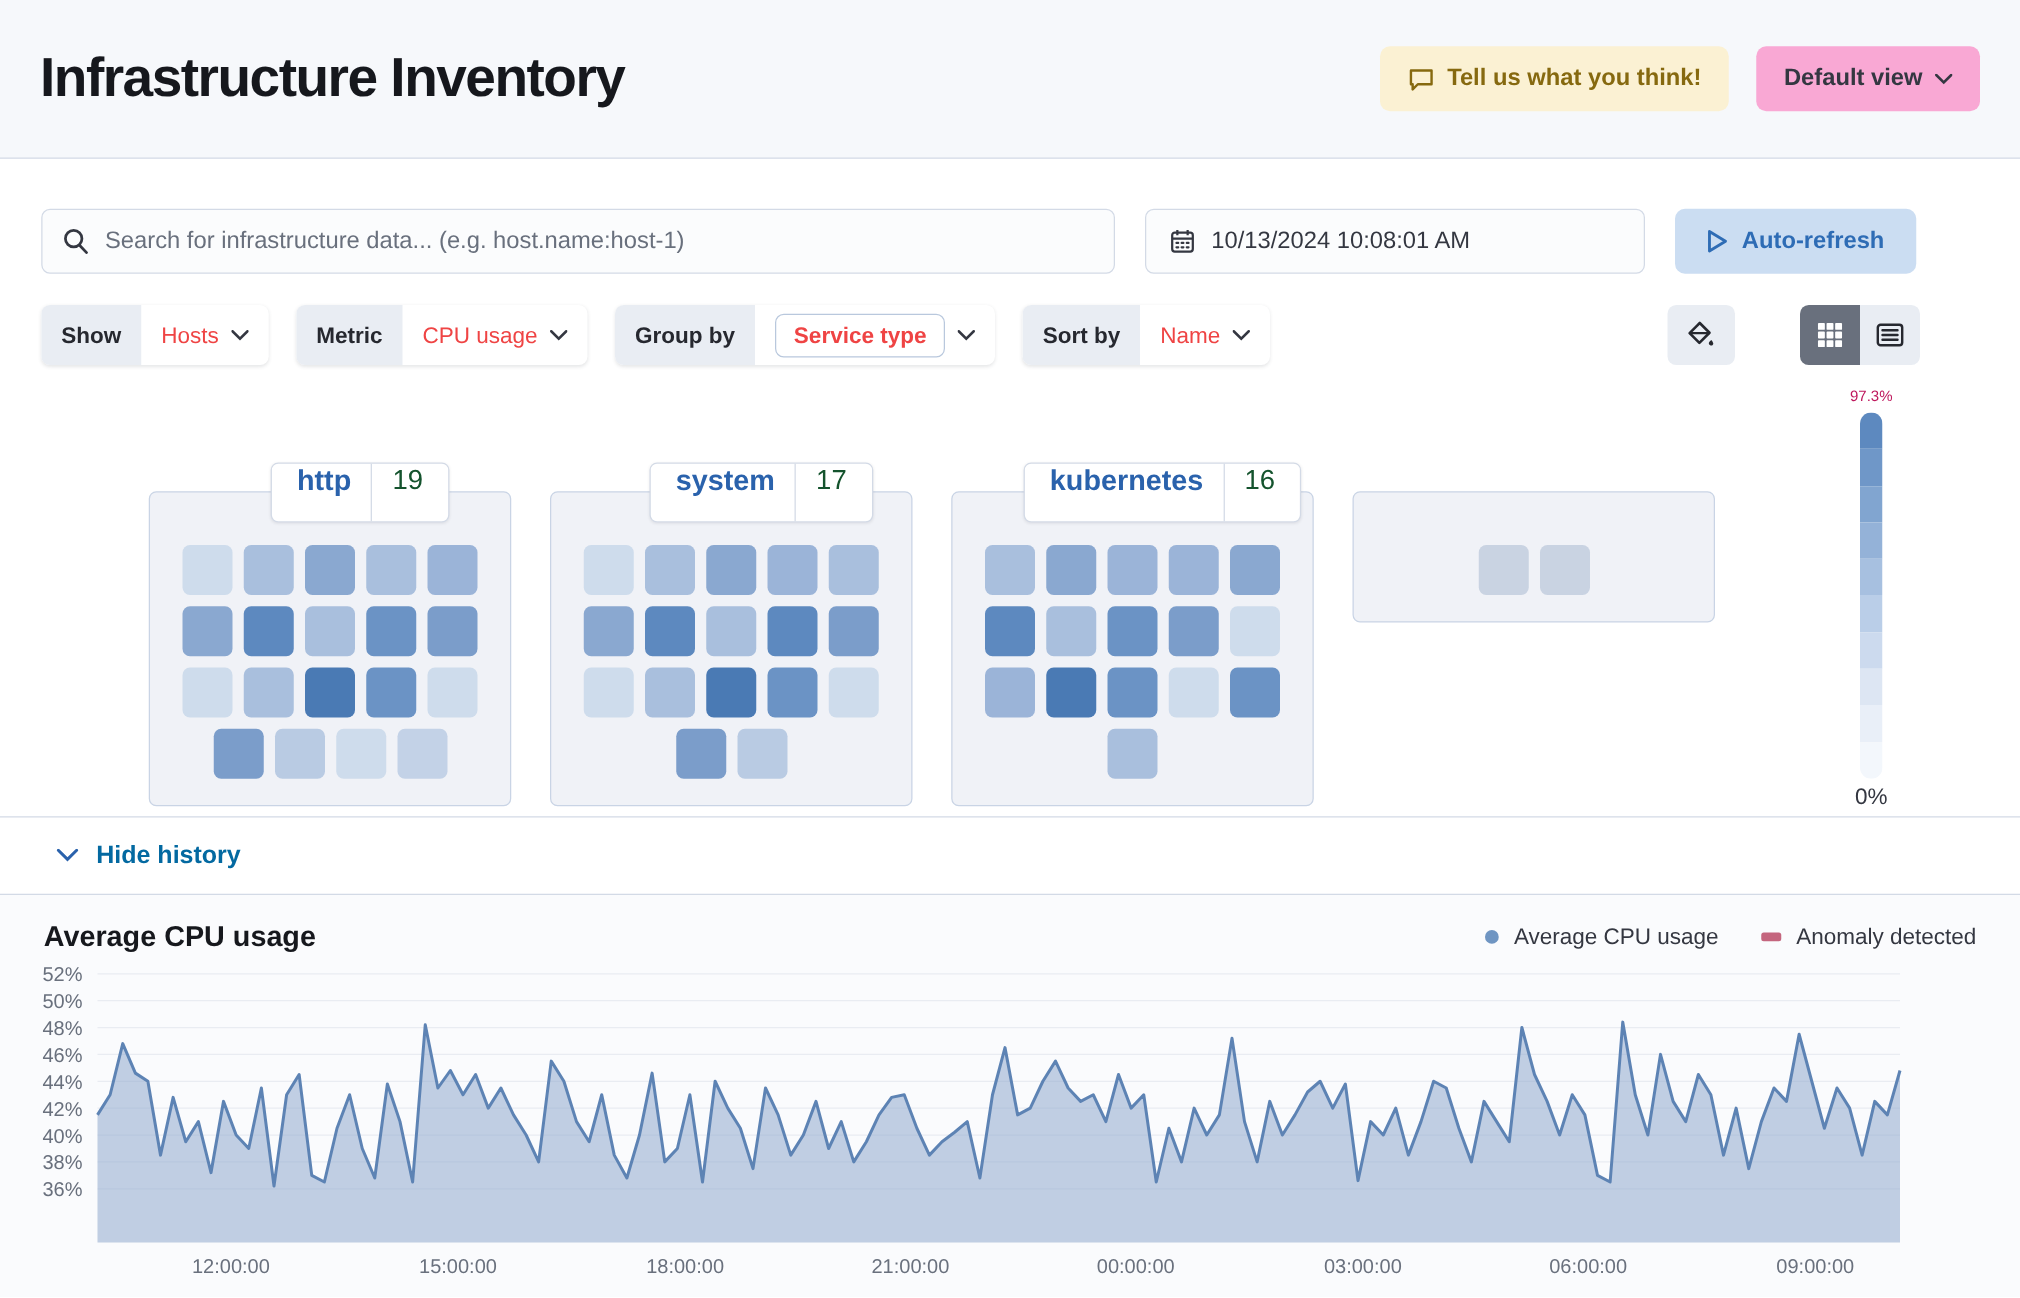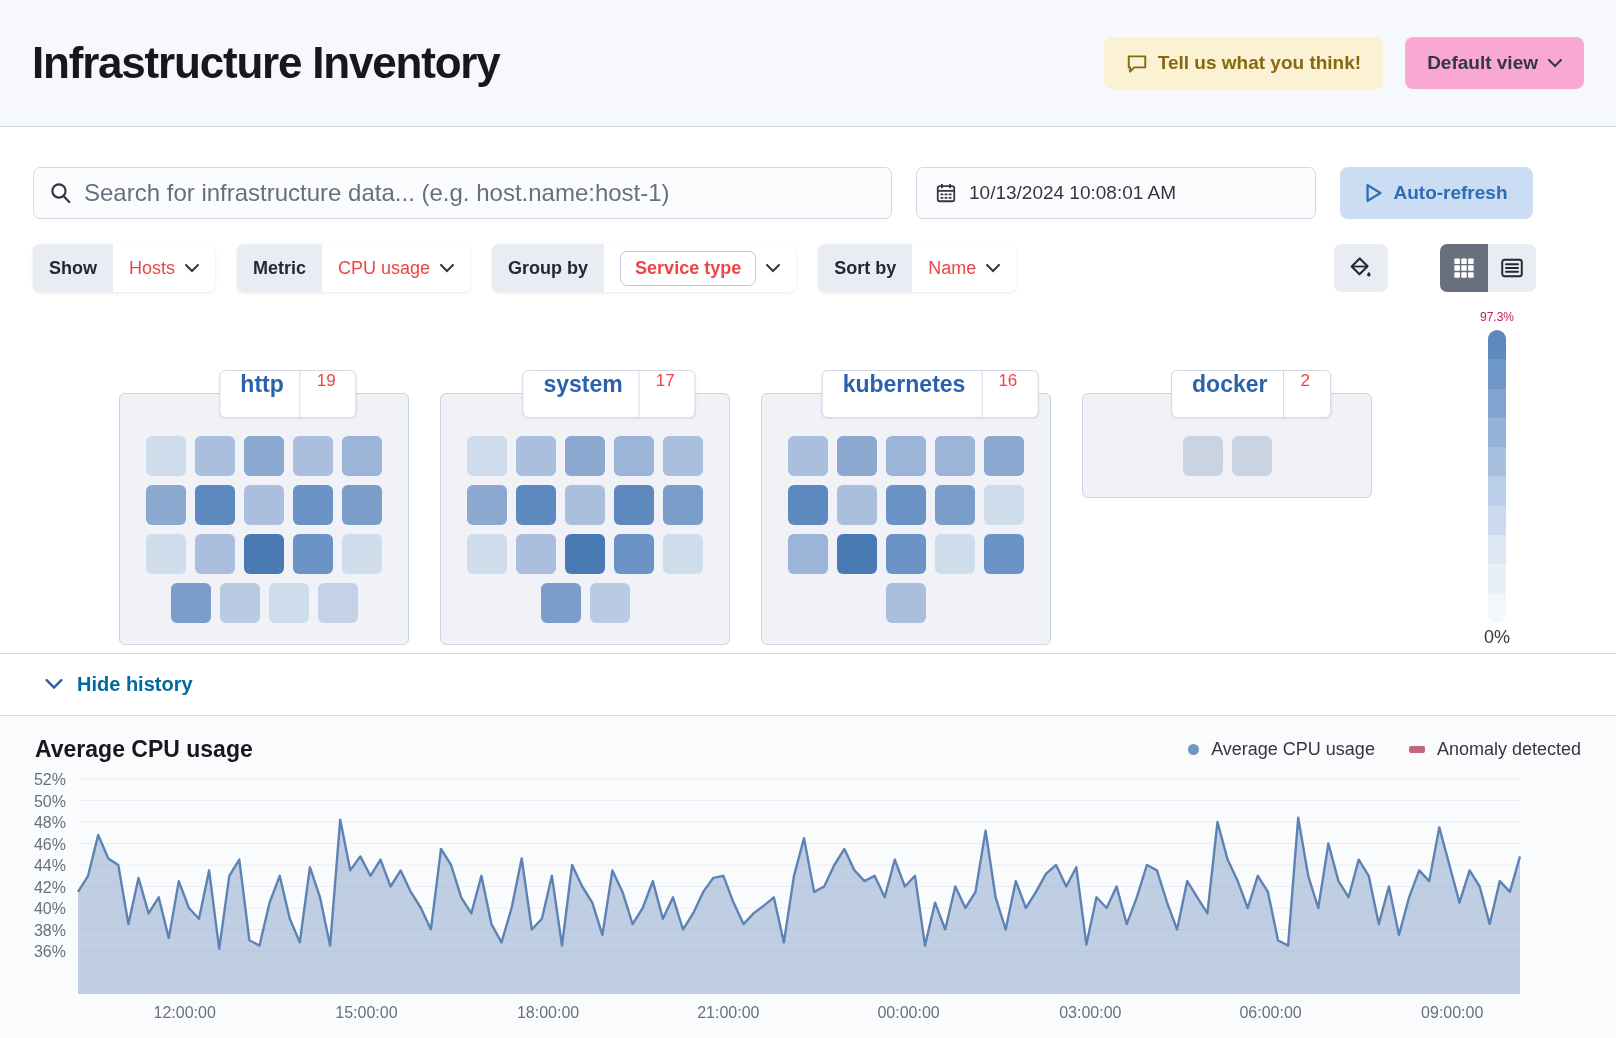--- a/index.html
+++ b/index.html
@@ -16,21 +16,21 @@
          border-radius:8px; font-family:inherit; font-size:19px; font-weight:700; padding:0 22px; height:52px; }
   .btn-feedback { background:#fbf1d3; color:#86690f; }
   .btn-view { background:#f9a8d4; color:#343741; }
   .chev { width:14px; height:9px; }
 
   
   .search-row { position:absolute; top:167px; left:33px; right:83px; display:flex; gap:24px; }
   .search-box { flex:1; height:52px; background:#fbfcfd; border:1px solid #d3dae6; border-radius:7px;
                 display:flex; align-items:center; padding:0 16px; gap:12px; }
   .search-box input { border:none; outline:none; background:transparent; flex:1; font-family:inherit;
-                font-size:24px; color:#3b82f6; }
+                font-size:19px; color:#3b82f6; }
   .search-box input::placeholder { color:#69707d; }
   .date-picker { width:400px; height:52px; background:#fbfcfd; border:1px solid #d3dae6; border-radius:7px;
                 display:flex; align-items:center; gap:12px; padding:0 18px; font-size:19px; color:#343741; cursor:pointer; }
   .btn-refresh { width:193px; background:#cbddf2; color:#2e6cb5; justify-content:center; }
 
   
   .filter-row { position:absolute; top:244px; left:33px; right:80px; display:flex; align-items:center; gap:22px; height:48px; }
   .fctl { display:flex; align-items:center; height:48px; border-radius:7px; background:#fff;
           box-shadow:0 1px 3px rgba(52,55,65,.12); overflow:hidden; }
   .fctl .flabel { background:#e9edf3; height:100%; display:flex; align-items:center; padding:0 16px;
@@ -47,21 +47,21 @@
 
   
   .groups { position:absolute; top:393px; left:119px; display:flex; gap:31px; align-items:flex-start; }
   .gcard { width:290px; background:#f0f2f7; border:1px solid #c9d4e5; border-radius:6px; position:relative;
            display:flex; flex-direction:column; align-items:center; padding:21px 0; }
   .gbadge { position:absolute; top:-24px; left:50%; transform:translateX(-50%); background:#fff;
            border:1px solid #d3dae6; border-radius:6px; display:flex; height:48px;
            padding:0 4px; box-shadow:0 1px 2px rgba(52,55,65,.08); white-space:nowrap;margin-left:24px; }
   .gbadge .gname { color:#2a62ac; font-weight:700; font-size:23px; padding:0 16px; cursor:pointer; }
   .gbadge .gdiv { width:1px; align-self:stretch; background:#d3dae6; }
-  .gbadge .gcount { font-size:17px; color:#ef4444; padding:0 16px; }
+  .gbadge .gcount { font-size:22px; color:#14532d; padding:0 16px; }
   .tile-rows { display:flex; flex-direction:column; gap:9px; margin-top:21px; }
   .tile-row { display:flex; gap:9px; justify-content:center; }
   .tile { width:40px; height:40px; border-radius:6px; cursor:pointer; }
 
   
   .scale { position:absolute; left:1452px; top:310px; width:90px; text-align:center; }
   .scale .smax { font-size:12px; color:#be185d; margin-bottom:6px; }
   .scale .sbar { width:18px; height:293px; margin:0 auto; border-radius:9px; overflow:hidden;
                  display:flex; flex-direction:column; }
   .scale .sbar div { flex:1; }
@@ -300,25 +300,20 @@
             <div class="tile" style="background: rgb(206, 220, 236);"></div>
             <div class="tile" style="background: rgb(107, 147, 197);"></div>
           </div>
           <div class="tile-row">
             <div class="tile" style="background: rgb(169, 191, 221);"></div>
           </div>
         </div>
   </div>
 
   <div class="gcard">
-    <div class="gbadge">
-      <span class="gname">docker</span>
-      <span class="gdiv"></span>
-      <span class="gcount">2</span>
-    </div>
     <div class="tile-rows">
           <div class="tile-row">
             <div class="tile" style="background: rgb(201, 211, 226);"></div>
             <div class="tile" style="background: rgb(201, 211, 226);"></div>
           </div>
         </div>
   </div>
 </div>
 
   <div class="scale">

